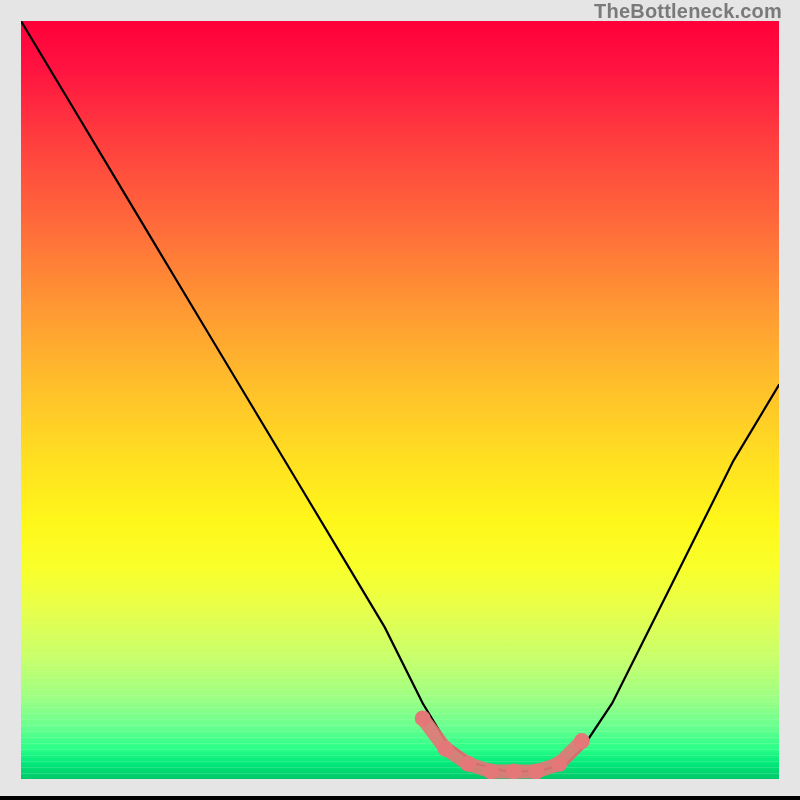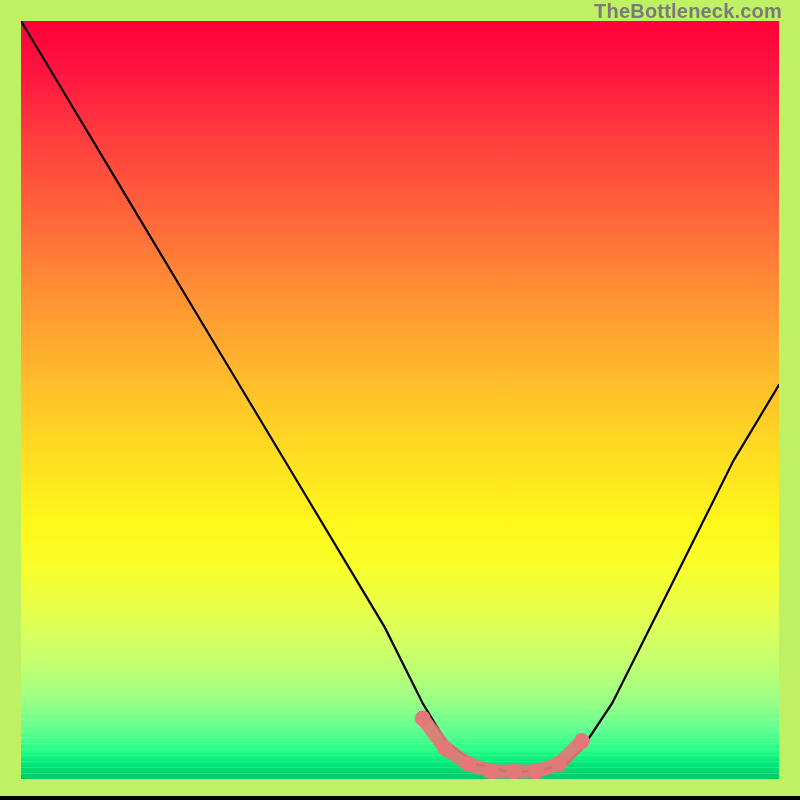--- a/index.html
+++ b/index.html
@@ -7,21 +7,21 @@
     padding: 0;
     width: 800px;
     height: 800px;
     overflow: hidden;
     background: #000;
   }
   .canvas {
     position: relative;
     width: 800px;
     height: 796px;
-    background: #bef264;
+    background: #e5e5e5;
   }
   .plot-area {
     position: absolute;
     left: 21px;
     top: 21px;
     width: 758px;
     height: 758px;
     background: linear-gradient(to bottom,
       #ff003a 0%,
       #ff1240 6%,

